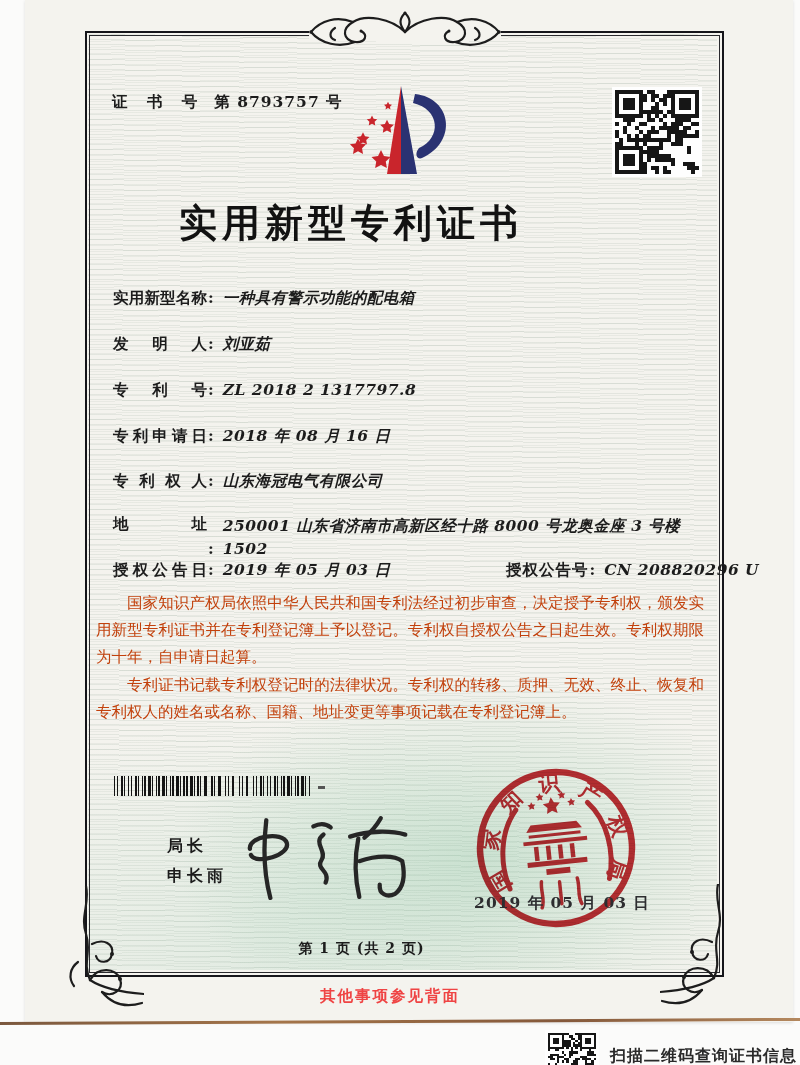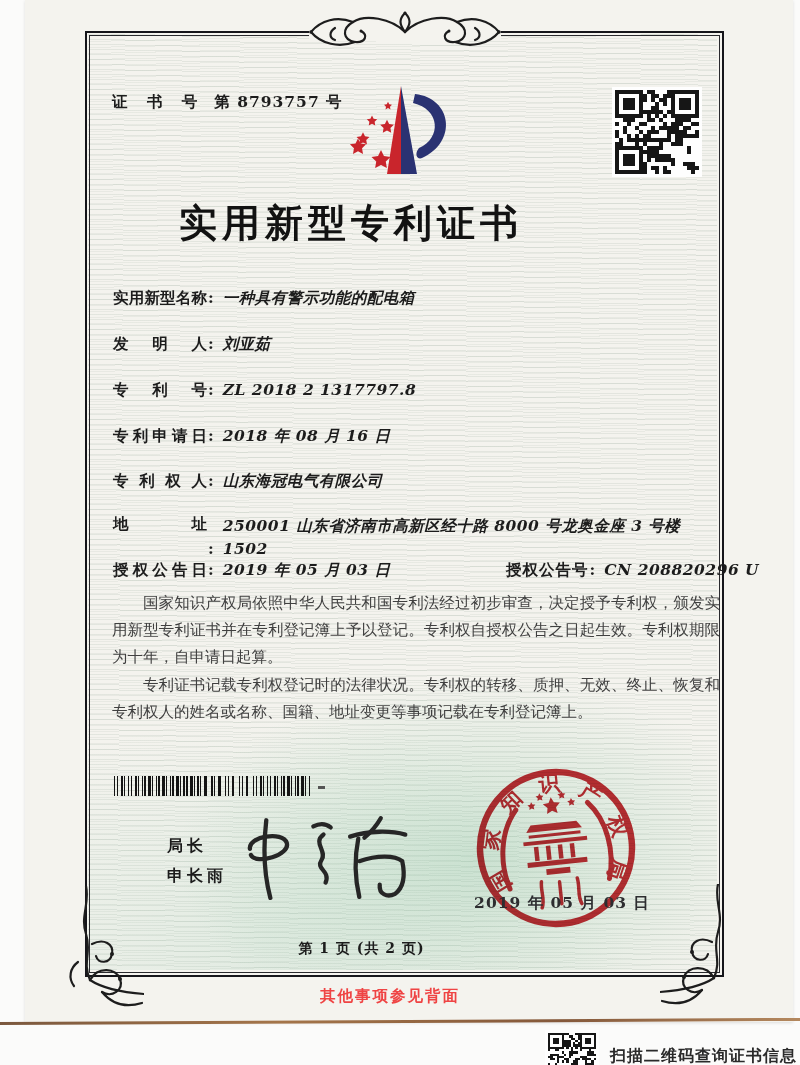--- a/index.html
+++ b/index.html
@@ -37,21 +37,21 @@
   .row .lbl{display:inline-block;width:94px;text-align:justify;text-align-last:justify;vertical-align:top;}
   .row .col{margin:0 9px 0 1px;}
   .row .val{letter-spacing:.5px;font-style:italic;}
   .row1{top:288px;} .row2{top:334px;} .row3{top:380px;} .row4{top:426px;} .row5{top:471px;}
   .rowA{top:514px;} .rowA .val{display:inline-block;width:488px;white-space:normal;line-height:23px;}
   .rowG{top:560px;}
   .grant2{position:absolute;left:393px;top:0;white-space:nowrap;}
   .grant2 .lbl2{letter-spacing:1px;}
 
   .paras{left:96px;top:590px;width:608px;font-size:15.5px;line-height:27.2px;
-    text-align:justify;font-weight:500;color:#404040;margin-left:16px;}
+    text-align:justify;font-weight:500;color:#c2410c;}
   .paras p{margin:0;text-indent:2em;}
 
   .barcode{left:114px;top:776px;width:196px;height:20px;
     background:repeating-linear-gradient(90deg,
       #141414 0 1.3px, rgba(0,0,0,0) 1.3px 2.7px,
       #141414 2.7px 4.1px, rgba(0,0,0,0) 4.1px 6.7px,
       #141414 6.7px 9.3px, rgba(0,0,0,0) 9.3px 10.5px,
       #141414 10.5px 11.1px, rgba(0,0,0,0) 11.1px 13.9px);}
   .barcode-tick{left:318px;top:786px;width:7px;height:3px;background:#555;}
 

